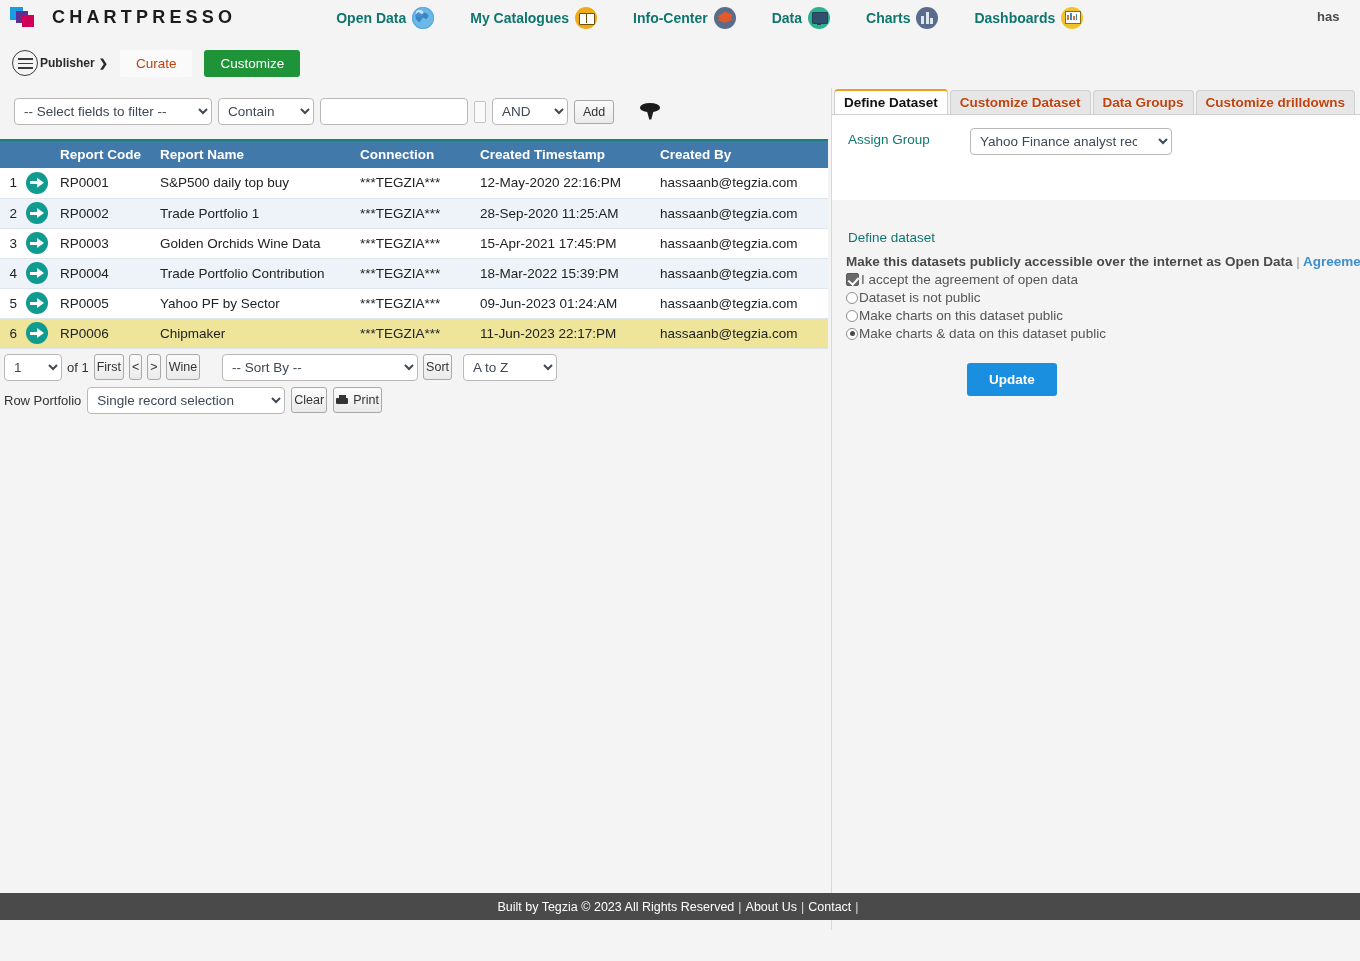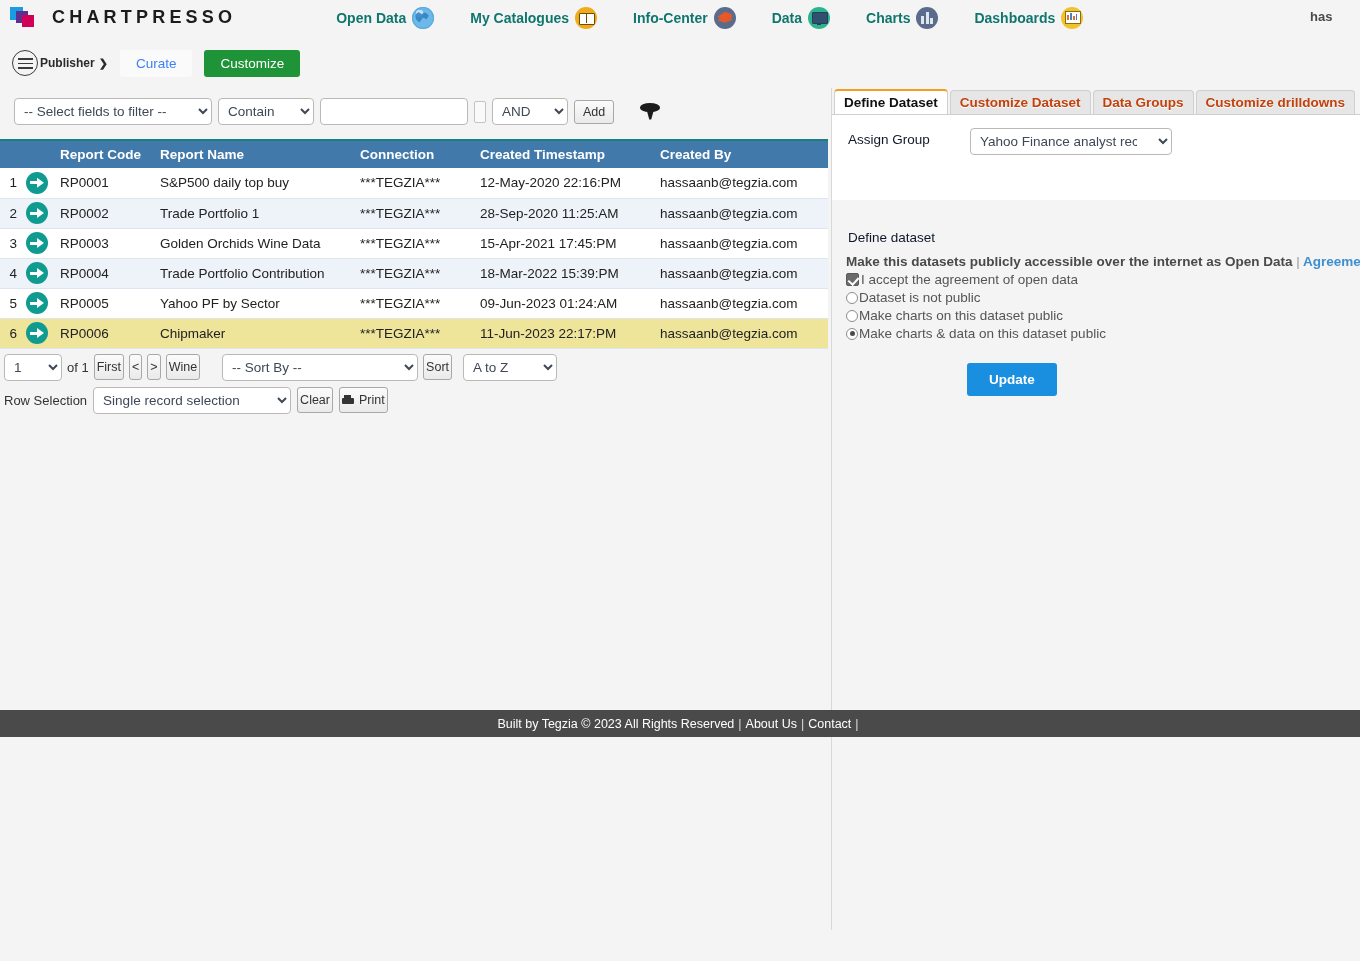--- a/index.html
+++ b/index.html
@@ -5,21 +5,21 @@
   * { box-sizing: border-box; }
   html, body {
     margin: 0; padding: 0;
     width: 1360px; height: 961px;
     overflow: hidden;
     background: #f4f4f4;
     font-family: "Liberation Sans", sans-serif;
     font-size: 13px;
     color: #333;
   }
-  .page { position: relative; width: 1360px; height: 737px; background: #f4f4f4; }
+  .page { position: relative; width: 1360px; height: 920px; background: #f4f4f4; }
 
   
   .topnav {
     position: absolute; top: 0; left: 0; width: 1360px; height: 35px;
     background: #f4f4f4;
     display: flex; align-items: center;
   }
   .logo-wrap { width: 46px; display: flex; align-items: center; justify-content: center; }
   .logo { position: relative; width: 26px; height: 22px; }
   .logo i { position: absolute; display: block; }
@@ -94,39 +94,39 @@
   .ic-dash:before {
     content: ""; position: absolute; left: 6px; top: 6px; width: 10px; height: 7px;
     background:
       linear-gradient(#e0732a 0 0) 0 2px/2px 5px no-repeat,
       linear-gradient(#4a80b8 0 0) 3px 0/2px 7px no-repeat,
       linear-gradient(#e0732a 0 0) 6px 3px/2px 4px no-repeat,
       linear-gradient(#4a80b8 0 0) 9px 1px/2px 6px no-repeat;
     z-index: 2;
   }
   .user-area {
-    position: absolute; right: 16px; top: 9px; width: 34px; overflow: hidden;
+    position: absolute; right: 9px; top: 9px; width: 34px; overflow: hidden;
     font-size: 13px; color: #4a4a4a; white-space: nowrap; font-weight: 600;
   }
 
   
   .subnav { position: absolute; top: 46px; left: 0; width: 1360px; height: 34px; display: flex; align-items: center; }
   .burger {
     width: 26px; height: 26px; border: 1.6px solid #3a3a3a; border-radius: 50%;
     margin-left: 12px; position: relative; cursor: pointer; flex: 0 0 auto;
   }
   .burger span { position: absolute; left: 5px; width: 15px; height: 1.7px; background: #3a3a3a; }
   .burger span:nth-child(1) { top: 7px; }
   .burger span:nth-child(2) { top: 11.5px; }
   .burger span:nth-child(3) { top: 16px; }
   .publisher { font-size: 12px; font-weight: 700; color: #2b2b2b; margin-left: 2px; white-space: nowrap; }
   .pub-caret { font-size: 11px; font-weight: 700; margin-left: 4px; color: #2b2b2b; }
   .tab-btn {
     margin-left: 12px; padding: 6px 16px; font-size: 13.5px; border-radius: 3px;
-    cursor: pointer; white-space: nowrap; color: #3b82f6; background: #fafafa;
+    cursor: pointer; white-space: nowrap; color: #c2410c; background: #fafafa;
   }
   .tab-btn.active { background: #1f9337; color: #fff; }
 
   
   .left-panel { position: absolute; left: 0; top: 88px; width: 832px; height: 842px; background: #f4f4f4; }
   .divider-v { position: absolute; left: 831px; top: 88px; width: 1px; height: 842px; background: #d8d8d8; }
 
   .filterbar { display: flex; align-items: center; padding: 10px 0 0 14px; gap: 6px; }
   select.ui, input.ui {
     height: 27px; border: 1px solid #b9b9b9; border-radius: 4px; background: #fff;
@@ -210,21 +210,21 @@
     border-radius: 4px 4px 0 0; background: #e6e6e6; color: #c2410c;
     cursor: pointer; white-space: nowrap; margin-right: 2px;
     text-shadow: 0 1px 0 #fff;
   }
   .tab.active {
     background: #fff; color: #111; border-top: 2px solid #f0a01e; border-color: #cfcfcf;
     border-top-color: #f0a01e; text-shadow: none;
   }
   .tabpane { background: #fff; border-top: 1px solid #cfcfcf; height: 86px; position: relative; }
   .frm-row { display: flex; align-items: flex-start; padding: 13px 0 0 16px; }
-  .frm-lbl { width: 122px; font-size: 13.5px; color: #0f172a; padding-top: 4px; }
+  .frm-lbl { width: 122px; font-size: 13.5px; color: #0f766e; padding-top: 4px; }
   .sel-group { width: 202px; height: 28px; }
   .ta-define {
     width: 420px; height: 58px; border: 1px solid #c9c9c9; border-radius: 3px;
     font-family: "Liberation Sans", sans-serif; font-size: 13.5px; color: #666;
     padding: 6px 8px; resize: none; background: #fff;
   }
   .opendata-row { padding: 9px 0 0 14px; font-size: 13.5px; font-weight: 700; color: #4a4a4a; white-space: nowrap; }
   .opendata-row .lnk { color: #3e8fd0; font-weight: 700; cursor: pointer; }
   .opendata-row .bar { color: #9a9a9a; font-weight: 400; }
   .opt { padding: 3px 0 0 14px; font-size: 13.5px; color: #555; display: flex; align-items: center; white-space: nowrap; }
@@ -419,21 +419,21 @@
       <select class="ui sel-sort">
         <option>-- Sort By --</option>
       </select>
       <button class="btn pg-btn">Sort</button>
       <select class="ui sel-az">
         <option>A to Z</option>
       </select>
     </div>
 
     <div class="rowsel">
-      <span class="rowsel-lbl">Row Selection</span>
+      <span class="rowsel-lbl">Row Portfolio</span>
       <select class="ui sel-rowsel">
         <option>Single record selection</option>
       </select>
       <button class="btn pg-btn">Clear</button>
       <button class="btn pg-btn print-btn">
         <span class="printer"></span>
         <span>Print</span>
       </button>
     </div>
   </div>

